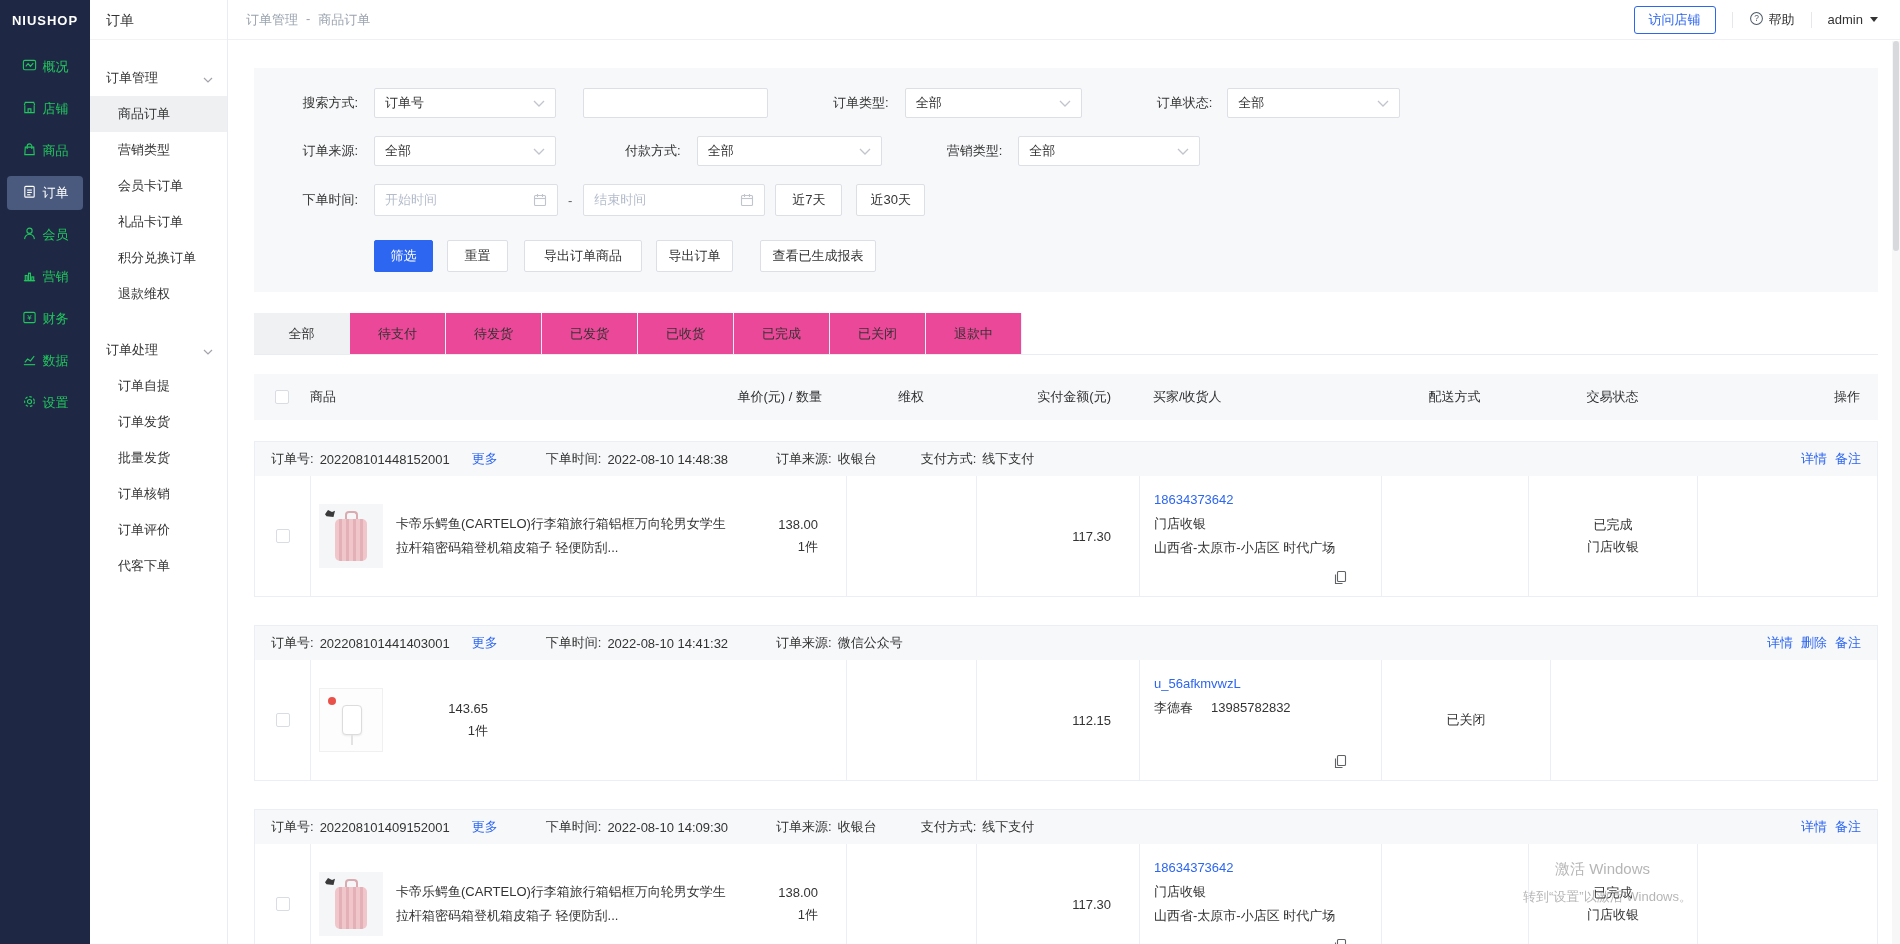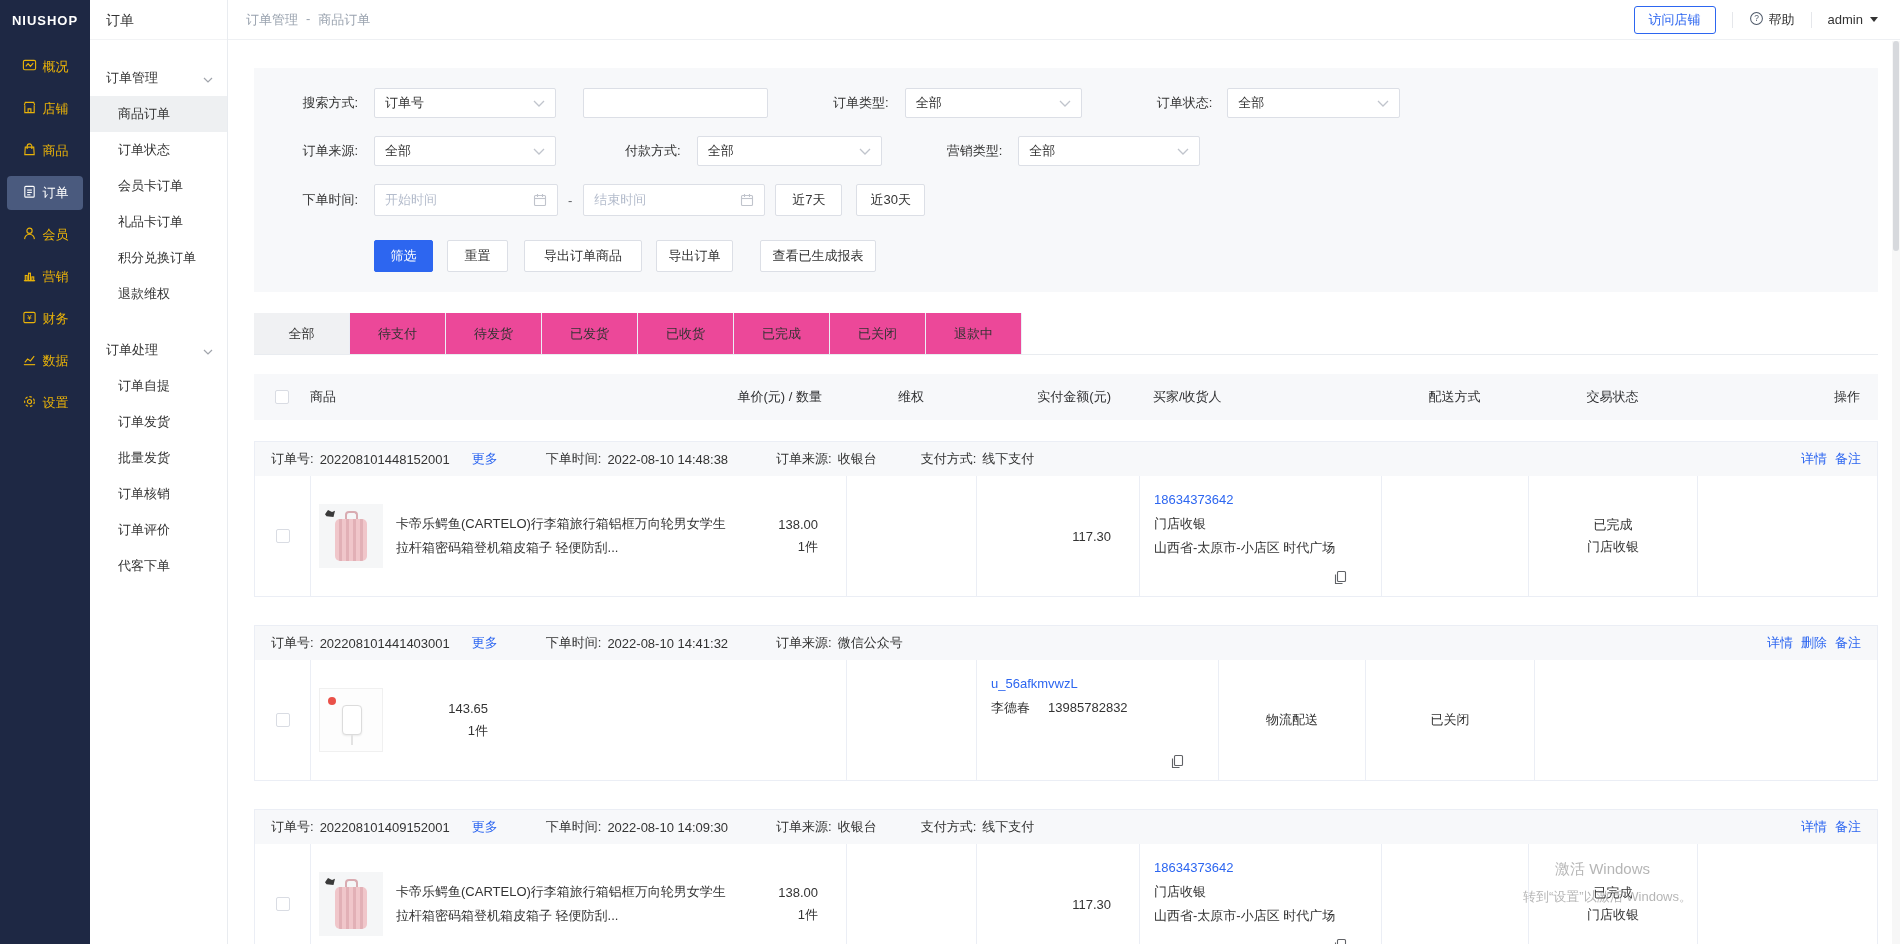--- a/index.html
+++ b/index.html
@@ -5,21 +5,21 @@
 * { box-sizing:border-box; margin:0; padding:0; }
 body { width:1900px; height:944px; overflow:hidden; font-family:"Liberation Sans","DejaVu Sans",sans-serif; background:#fff; font-size:13px; color:#333; }
 a { text-decoration:none; cursor:pointer; }
 .link { color:#2d66f0; }
 .root { display:flex; width:1900px; height:944px; position:relative; }
 
 
 .dark-sidebar { width:90px; flex-shrink:0; background:#1e2844; color:#c8cfdd; }
 .logo { height:42px; line-height:42px; text-align:center; color:#fff; font-size:13px; font-weight:bold; letter-spacing:1px; }
 .nav { padding-top:8px; display:flex; flex-direction:column; align-items:center; gap:8px; }
-.nav-item { width:76px; height:34px; display:flex; align-items:center; justify-content:center; gap:6px; border-radius:4px; cursor:pointer; color:#eab308; }
+.nav-item { width:76px; height:34px; display:flex; align-items:center; justify-content:center; gap:6px; border-radius:4px; cursor:pointer; color:#22c55e; }
 .nav-item.active { background:#4a5a7e; color:#fff; }
 .nav-item svg { flex-shrink:0; }
 
 
 .submenu { width:138px; flex-shrink:0; background:#fff; border-right:1px solid #e9ecf0; }
 .submenu-title { height:40px; line-height:40px; padding-left:16px; font-size:14px; color:#333; border-bottom:1px solid #f2f3f5; }
 .sm-group { margin-top:20px; }
 .sm-group-head { height:36px; display:flex; align-items:center; justify-content:space-between; padding:0 14px 0 16px; color:#333; cursor:pointer; }
 .sm-item { height:36px; line-height:36px; padding-left:28px; color:#333; cursor:pointer; }
 .sm-item.active { background:#eef0f2; }
@@ -188,21 +188,21 @@
   <div class="submenu">
     <div class="submenu-title">订单</div>
     <div class="sm-group">
       <div class="sm-group-head">
         <span>订单管理</span>
         <span><svg width="10" height="6" viewBox="0 0 10 6" fill="none" stroke="#a0a4ab" stroke-width="1.2">
               <polyline points="1,1 5,5 9,1"></polyline>
             </svg></span>
       </div>
       <div class="sm-item active">商品订单</div>
-      <div class="sm-item">订单状态</div>
+      <div class="sm-item">营销类型</div>
       <div class="sm-item">会员卡订单</div>
       <div class="sm-item">礼品卡订单</div>
       <div class="sm-item">积分兑换订单</div>
       <div class="sm-item">退款维权</div>
     </div>
     <div class="sm-group">
       <div class="sm-group-head">
         <span>订单处理</span>
         <span><svg width="10" height="6" viewBox="0 0 10 6" fill="none" stroke="#a0a4ab" stroke-width="1.2">
               <polyline points="1,1 5,5 9,1"></polyline>
@@ -477,33 +477,33 @@
                 <div class="charger-body"></div>
                 <div class="charger-cable"></div>
                 <div class="charger-logo"></div>
               </div>
             <div class="prod-price">
               <div>143.65</div>
               <div>1件</div>
             </div>
           </div>
           <div class="cell c-refund"></div>
+          <div class="cell c-paid">
+              <span>112.15</span>
+            </div>
           <div class="cell c-buyer">
             <a class="link" style="display:block">u_56afkmvwzL</a>
             <div class="buyer-line">李德春&nbsp;&nbsp;&nbsp;&nbsp;&nbsp;13985782832</div>
             <span class="copy-icon">
                 <svg width="14" height="14" viewBox="0 0 14 14" fill="none" stroke="#606266" stroke-width="1.1">
                   <rect x="4.5" y="1.5" width="8" height="10" rx="1"></rect>
                   <path d="M2.5 4.5 v9 h7"></path>
                 </svg>
               </span>
           </div>
-          <div class="cell c-delivery">
-              <span>物流配送</span>
-            </div>
           <div class="cell c-status">
             <div>已关闭</div>
             <div></div>
           </div>
           <div class="cell c-action"></div>
         </div>
       </div>
 
       <div class="order-group">
         <div class="order-head">

